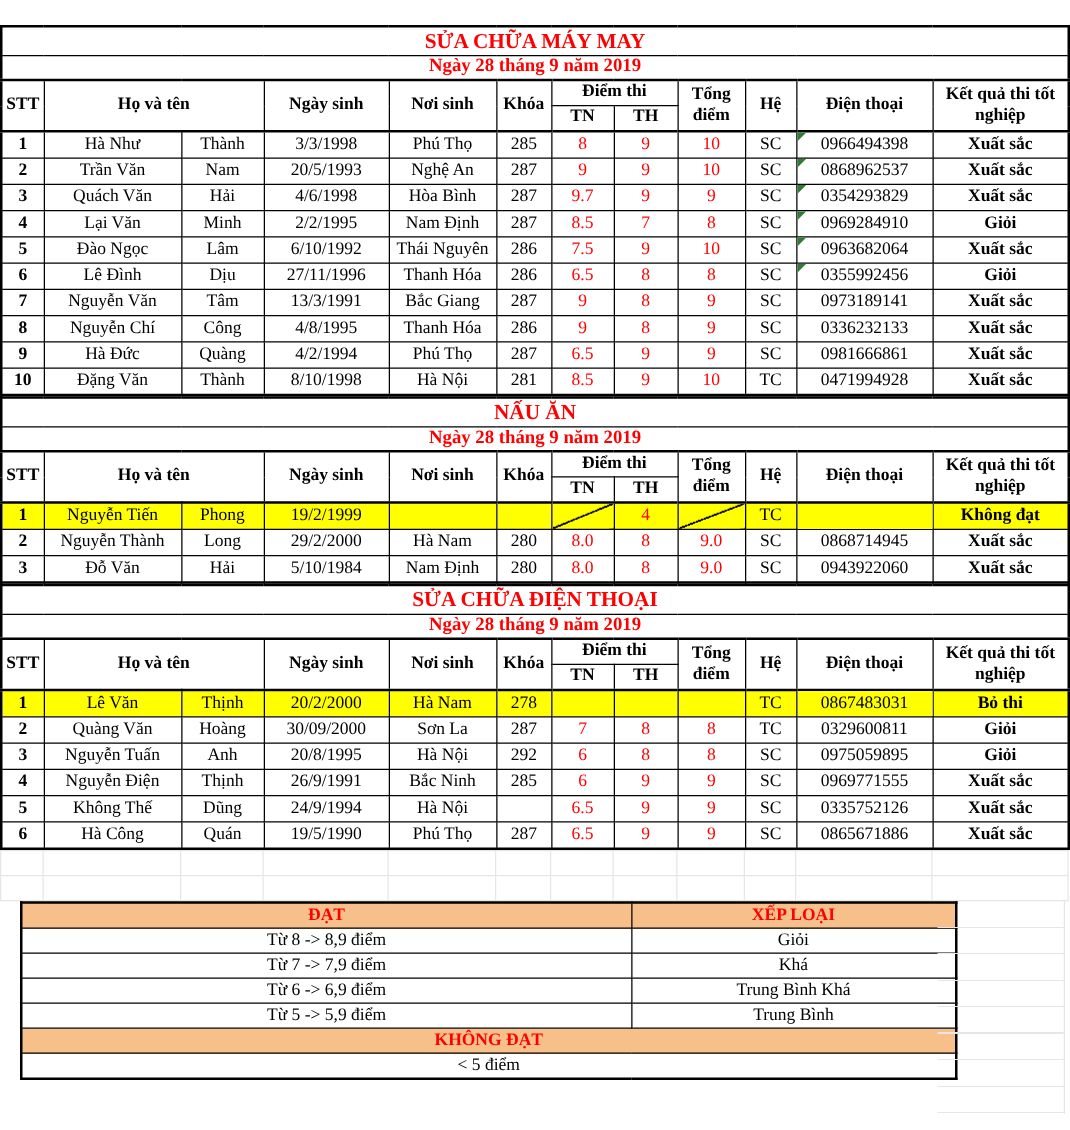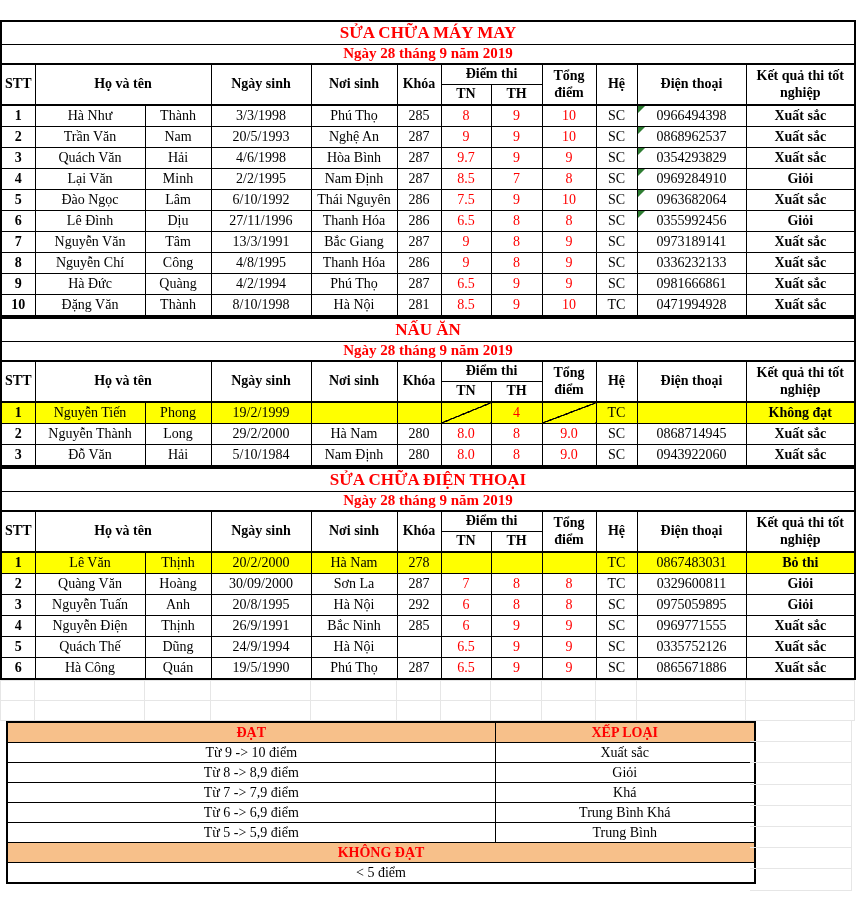--- a/index.html
+++ b/index.html
@@ -18,21 +18,21 @@
   .score{color:#FF0000;}
   .bold{font-weight:bold;}
   .hl{background:#FFFF00;}
   .diag{background-image:linear-gradient(to bottom right,transparent calc(50% - 0.7px),#000 calc(50% - 0.7px),#000 calc(50% + 0.7px),transparent calc(50% + 0.7px));}
   .phone-cell{position:relative;}
   .flag{position:absolute;top:0;left:0;width:0;height:0;
         border-top:7px solid #2E7D32;border-right:7px solid transparent;}
   .gapgrid{width:854px;}
   .gapgrid td{border:1px solid #E6E6E6;height:19px;padding:0;}
   #legend-wrap{position:relative;width:856px;height:172px;}
-  .legend{width:748px;border:2px solid #000;position:absolute;left:6px;top:0;}
+  .legend{width:748px;border:2px solid #000;position:absolute;left:16px;top:0;}
   .legend td{border:1px solid #000;height:19px;font-size:14px;text-align:center;padding:0 2px;white-space:nowrap;}
   .peach{background:#F7C08A;}
   .redb{color:#FF0000;font-weight:bold;font-size:15px;}
   #legend-side-grid{position:absolute;left:750px;top:0;width:101px;height:170px;
      background:repeating-linear-gradient(to bottom,transparent 0 20.2px,#E6E6E6 20.2px 21.2px);}
   #legend-side-vline{position:absolute;left:851px;top:0;width:1px;height:170px;background:#E6E6E6;}
 </style>
 </head>
 <body>
 
@@ -389,21 +389,21 @@
             <td>285</td>
             <td class="score">6</td>
             <td class="score">9</td>
             <td class="score">9</td>
             <td>SC</td>
             <td class="phone-cell">0969771555</td>
             <td class="bold">Xuất sắc</td>
           </tr>
           <tr>
             <td class="bold">5</td>
-            <td class="cell-left">Quách Thế</td>
+            <td class="cell-left">Không Thế</td>
             <td class="cell-left">Dũng</td>
             <td>24/9/1994</td>
             <td>Hà Nội</td>
             <td></td>
             <td class="score">6.5</td>
             <td class="score">9</td>
             <td class="score">9</td>
             <td>SC</td>
             <td class="phone-cell">0335752126</td>
             <td class="bold">Xuất sắc</td>
@@ -478,24 +478,20 @@
       <colgroup>
           <col style="width:488px">
           <col style="width:260px">
         </colgroup>
       <tbody>
           <tr>
         <td class="peach redb">ĐẠT</td>
         <td class="peach redb">XẾP LOẠI</td>
       </tr>
       <tr>
-        <td>Từ 9 -&gt; 10 điểm</td>
-        <td>Xuất sắc</td>
-      </tr>
-      <tr>
         <td>Từ 8 -&gt; 8,9 điểm</td>
         <td>Giỏi</td>
       </tr>
       <tr>
         <td>Từ 7 -&gt; 7,9 điểm</td>
         <td>Khá</td>
       </tr>
       <tr>
         <td>Từ 6 -&gt; 6,9 điểm</td>
         <td>Trung Bình Khá</td>

